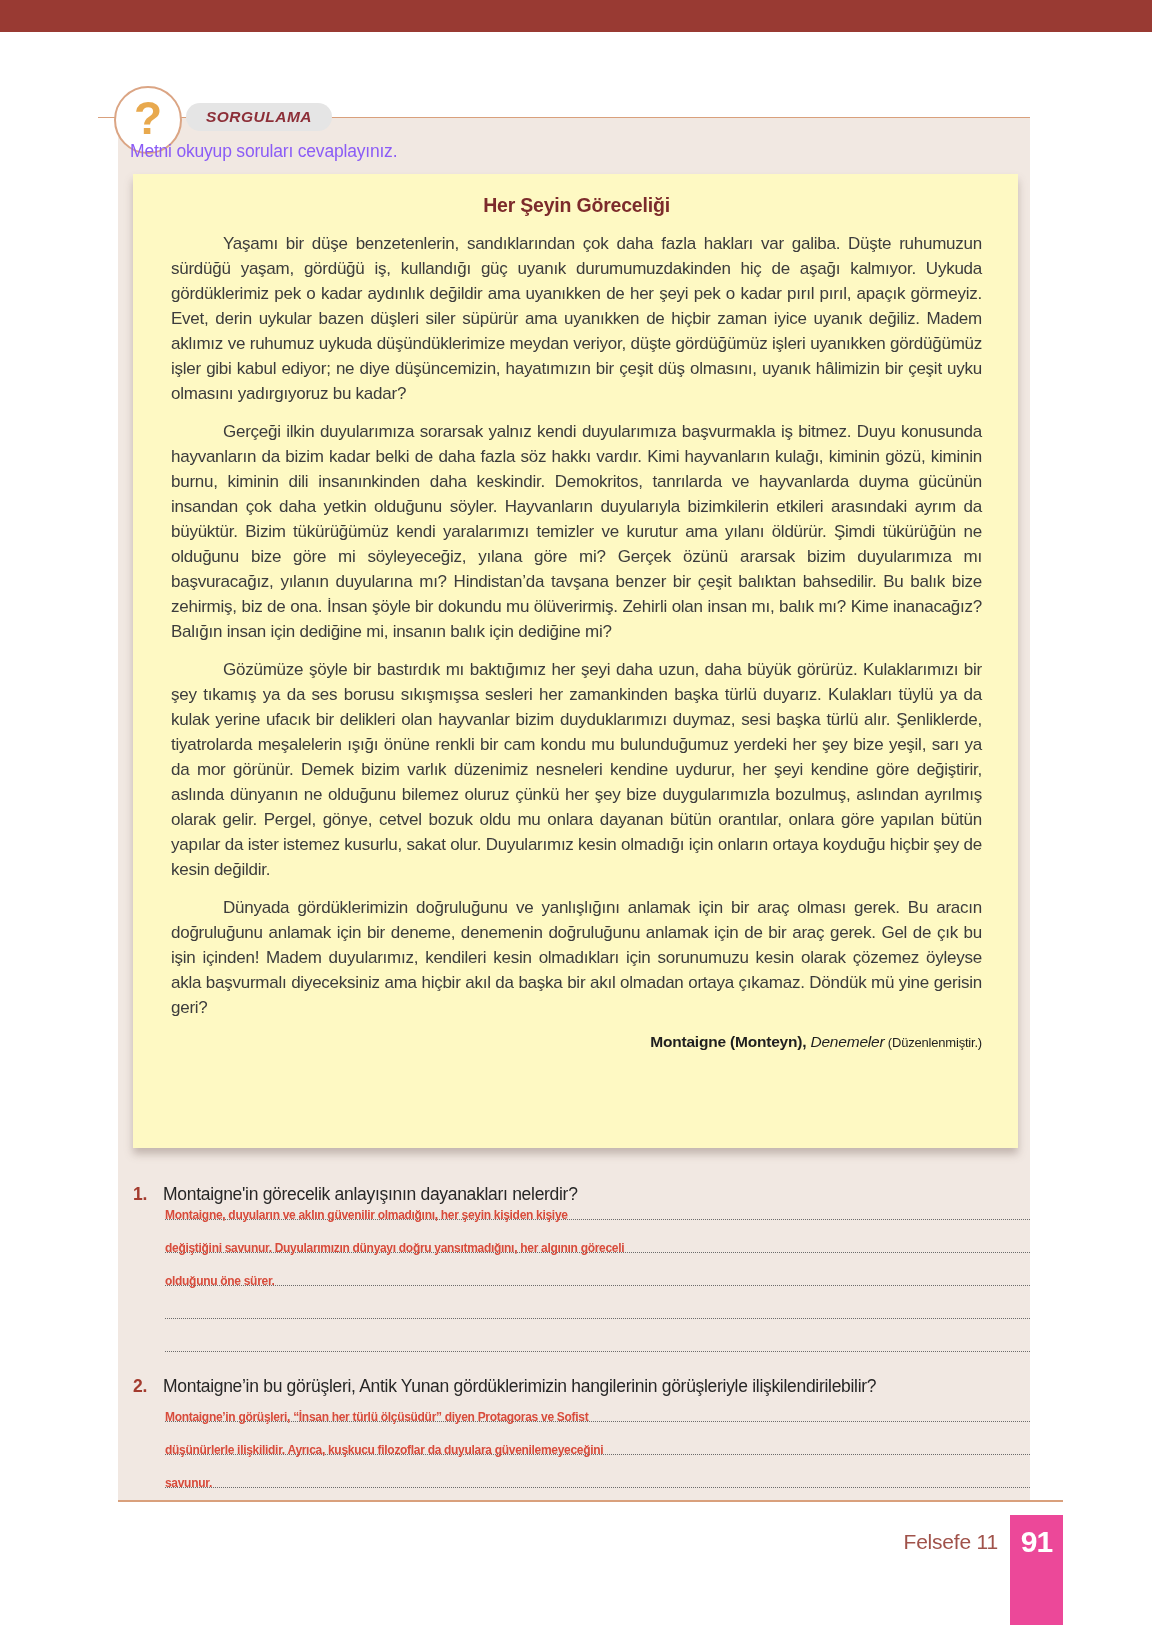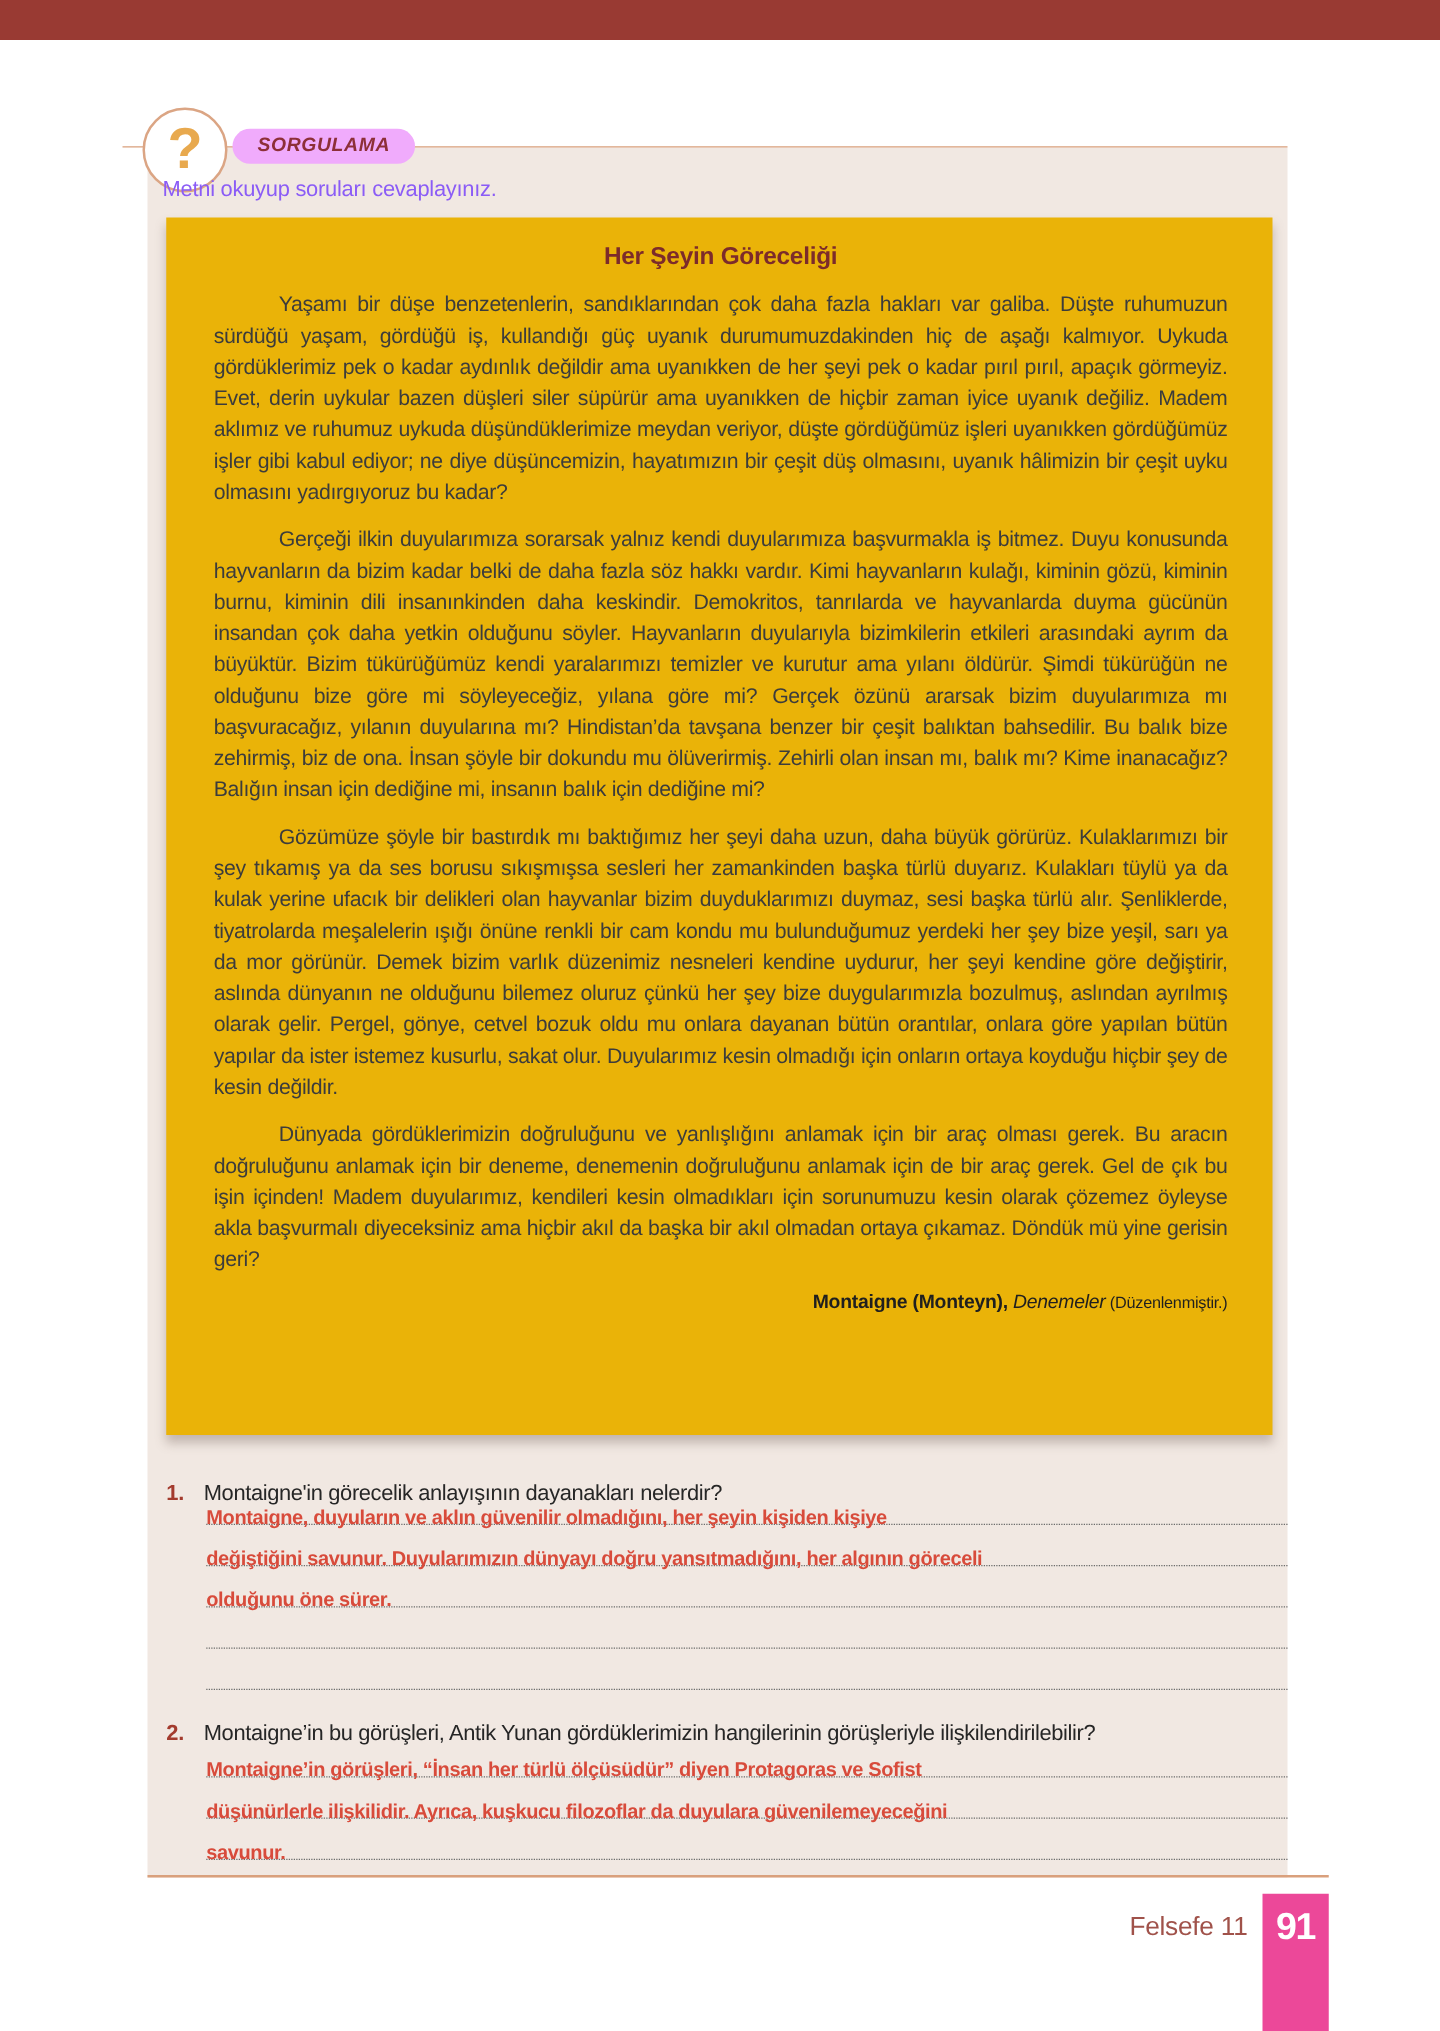--- a/index.html
+++ b/index.html
@@ -10,26 +10,26 @@
   .top-bar{position:absolute;left:0;top:0;width:1152px;height:32px;background:#993a33;}
   .panel{position:absolute;left:118px;top:118px;width:912px;height:1384px;background:#f1e8e2;}
   .header-line{position:absolute;left:98px;top:117px;width:932px;height:0;border-top:1.5px solid #d9a07c;}
   .q-circle{
     position:absolute;left:114px;top:86px;width:64px;height:64px;border-radius:50%;
     background:#ffffff;border:2.5px solid #dba584;display:flex;align-items:center;justify-content:center;
   }
   .q-circle .glyph{color:#e8a94e;font-size:46px;font-weight:700;line-height:1;transform:translateY(-2px);}
   .badge{
     position:absolute;left:186px;top:103px;width:146px;height:28px;border-radius:14px;
-    background:#f0abfc;display:flex;align-items:center;justify-content:center;
+    background:#e5e5e5;display:flex;align-items:center;justify-content:center;
     color:#8d2f38;font-size:15.5px;font-weight:700;font-style:italic;letter-spacing:.5px;
   }
   .instruction{position:absolute;left:130px;top:141px;font-size:17.5px;color:#8b5cf6;letter-spacing:-.2px;}
   .textbox{
-    position:absolute;left:133px;top:174px;width:885px;height:974px;background:#eab308;
+    position:absolute;left:133px;top:174px;width:885px;height:974px;background:#fef9c3;
     box-shadow:0 6px 8px rgba(110,90,80,.35);box-sizing:border-box;padding:20px 36px 22px 38px;
   }
   .textbox h2{
     margin:0 0 14px 0;text-align:center;font-size:19.5px;font-weight:700;color:#7c2b2b;letter-spacing:-.2px;
   }
   .textbox p{
     margin:0 0 13px 0;font-size:17px;line-height:25px;color:#3c3c3c;
     text-align:justify;text-indent:52px;letter-spacing:-.25px;
   }
   .attribution{text-align:right;color:#1f1f1f;margin-top:4px;letter-spacing:-.2px;}
@@ -43,21 +43,21 @@
   #q2{top:1376px;}
   .answer-area{position:absolute;left:165px;width:865px;}
   #a1{top:1198px;}
   #a2{top:1400px;}
   .answer-line{position:relative;height:33px;}
   .answer-line::before{
     content:"";position:absolute;left:0;right:0;top:21px;border-top:1px dotted #6b6b6b;
   }
   .answer-line span{
     position:absolute;left:0;top:2px;white-space:nowrap;
-    color:#d84b3b;font-weight:700;font-size:16px;line-height:30px;letter-spacing:-.3px;
+    color:#d84b3b;font-weight:700;font-size:12px;line-height:30px;letter-spacing:-.3px;
   }
   .footer-rule{position:absolute;left:118px;top:1500px;width:945px;height:0;border-top:2px solid #d9a07c;}
   .footer-course{
     position:absolute;left:798px;top:1530px;width:200px;text-align:right;
     color:#a0524a;font-size:21px;letter-spacing:-.2px;
   }
   .page-block{
     position:absolute;left:1010px;top:1515px;width:53px;height:110px;background:#ec4899;
     display:flex;align-items:flex-start;justify-content:center;
   }

